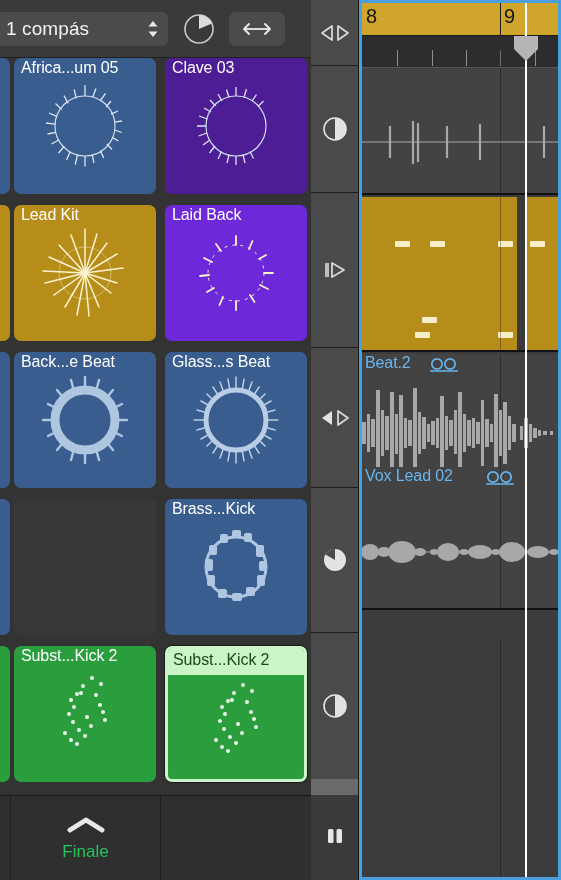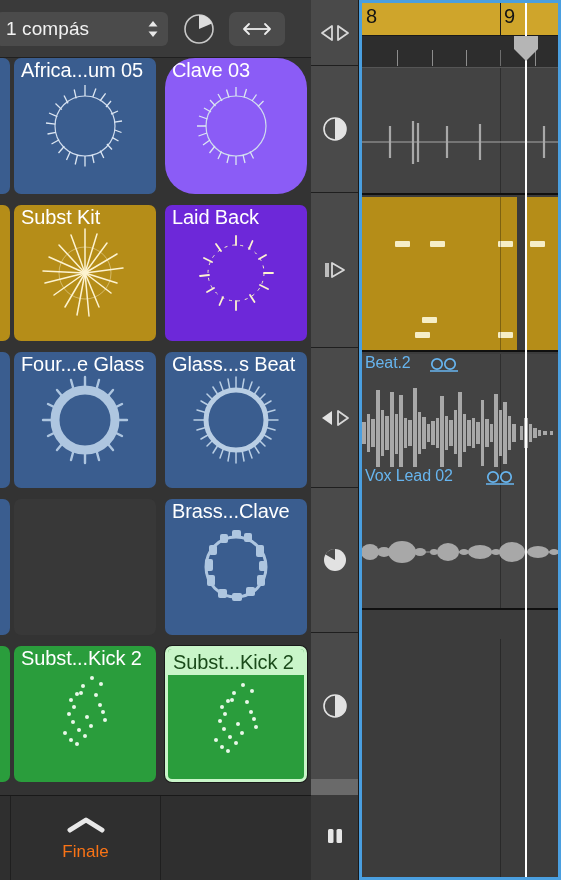--- a/index.html
+++ b/index.html
@@ -91,21 +91,21 @@
     left: 0;
     width: 142px;
     height: 136px;
     border-radius: 7px;
     overflow: hidden;
   }
   .cell-empty { background: #383838; }
   .cell-title {
     position: absolute;
     left: 7px; top: 1px;
-    font-size: 20px;
+    font-size: 16px;
     color: #ffffff;
     white-space: nowrap;
     letter-spacing: -0.1px;
   }
   .cell.selected {
     border: 3px solid #c9f5c9;
     box-shadow: 0 0 0 1px rgba(0,0,0,.5);
   }
   .cell.selected .cell-titlebar {
     position: absolute; left: 0; top: 0; right: 0; height: 26px;
@@ -135,21 +135,21 @@
     flex-direction: column;
     align-items: center;
     justify-content: center;
     border-right: 1px solid #1f1f1f;
     gap: 8px;
   }
   .scene-btn.s-partial { left: -139px; }
   .scene-btn.s-a { left: 11px; }
   .scene-btn.s-b { left: 162px; }
   .scene-label {
-    color: #f97316;
+    color: #22c55e;
     font-size: 17px;
   }
   .chev svg { display: block; }
 
   
   #track-strip {
     position: relative;
     width: 48px;
     height: 880px;
     background: #4a4a4a;
@@ -376,21 +376,21 @@
                   <line x1="52" y1="52" x2="21" y2="74"></line>
                 <line x1="52" y1="52" x2="12" y2="62"></line>
                   <line x1="52" y1="52" x2="10" y2="50"></line>
                 <line x1="52" y1="52" x2="16" y2="36"></line>
                   <line x1="52" y1="52" x2="26" y2="24"></line>
                 <line x1="52" y1="52" x2="38" y2="14"></line>
               </g>
               <circle cx="52" cy="52" r="26" fill="none" stroke="#fdf3d0" stroke-width=".8" opacity=".55"></circle>
             </svg>
           </div>
-          <div class="cell-title">Subst Kit</div>
+          <div class="cell-title">Lead Kit</div>
         </div>
 
         <div class="cell" style="top:294px; background:#3a5d8f;">
           <div class="wave-holder">
             <svg width="104" height="104" viewBox="0 0 104 104">
               <g fill="none" stroke="#aec6e0" stroke-width="9">
                 <circle cx="52" cy="52" r="30"></circle>
               </g>
               <g stroke="#aec6e0" stroke-width="2.4" stroke-linecap="round">
                 <line x1="52" y1="20" x2="52" y2="9"></line>
@@ -405,21 +405,21 @@
                   <line x1="41" y1="81" x2="38" y2="92"></line>
                 <line x1="31.5" y1="73" x2="24" y2="82"></line>
                   <line x1="25" y1="63" x2="15" y2="68"></line>
                 <line x1="22" y1="52" x2="10" y2="52"></line>
                   <line x1="25" y1="41" x2="15" y2="36"></line>
                 <line x1="31.5" y1="31" x2="24" y2="22"></line>
                   <line x1="41" y1="23" x2="38" y2="12"></line>
               </g>
             </svg>
           </div>
-          <div class="cell-title">Four...e Glass</div>
+          <div class="cell-title">Back...e Beat</div>
         </div>
 
         <div class="cell cell-empty" style="top:441px;"></div>
 
         <div class="cell" style="top:588px; background:#2a9d3c;">
           <div class="wave-holder">
             <svg width="104" height="104" viewBox="0 0 104 104">
               <g fill="#e9f8e9">
                 <circle cx="59" cy="16" r="2"></circle>
                   <circle cx="68" cy="22" r="2"></circle>
@@ -443,21 +443,21 @@
                   <circle cx="44" cy="82" r="2"></circle>
               </g>
             </svg>
           </div>
           <div class="cell-title">Subst...Kick 2</div>
         </div>
       </div>
 
       <div class="grid-col col-b">
 
-        <div class="cell" style="top:0px; background:#8b5cf6;border-radius:30px;">
+        <div class="cell" style="top:0px; background:#4c1d95;">
           <div class="wave-holder">
             <svg width="100" height="100" viewBox="0 0 100 100">
               <circle cx="50" cy="50" r="30" fill="none" stroke="#cfdcee" stroke-width="1.2"></circle>
               <g stroke="#dce6f2" stroke-width="1.3">
                 <line x1="50" y1="20" x2="50" y2="11"></line>
                   <line x1="58" y1="21.3" x2="60.5" y2="13"></line>
                 <line x1="43" y1="21.5" x2="40.5" y2="13.5"></line>
                   <line x1="36" y1="25" x2="32" y2="18"></line>
                 <line x1="29.5" y1="30" x2="24" y2="24"></line>
                   <line x1="25" y1="36" x2="18" y2="32"></line>
@@ -554,21 +554,21 @@
                 <rect x="62" y="72" width="9" height="9" rx="2"></rect>
                 <rect x="48" y="78" width="10" height="8" rx="2"></rect>
                 <rect x="34" y="74" width="9" height="9" rx="2"></rect>
                 <rect x="23" y="60" width="8" height="11" rx="2"></rect>
                 <rect x="21" y="44" width="8" height="12" rx="2"></rect>
                 <rect x="25" y="30" width="8" height="10" rx="2"></rect>
                 <rect x="36" y="19" width="8" height="9" rx="2"></rect>
               </g>
             </svg>
           </div>
-          <div class="cell-title">Brass...Clave</div>
+          <div class="cell-title">Brass...Kick</div>
         </div>
 
         <div class="cell selected" style="top:588px; background:#2a9d3c;">
           <div class="cell-titlebar"></div>
           <div class="wave-holder" style="top:14px;">
             <svg width="104" height="104" viewBox="0 0 104 104">
               <g fill="#e9f8e9">
                 <circle cx="59" cy="16" r="2"></circle>
                   <circle cx="68" cy="22" r="2"></circle>
                 <circle cx="50" cy="24" r="2"></circle>

